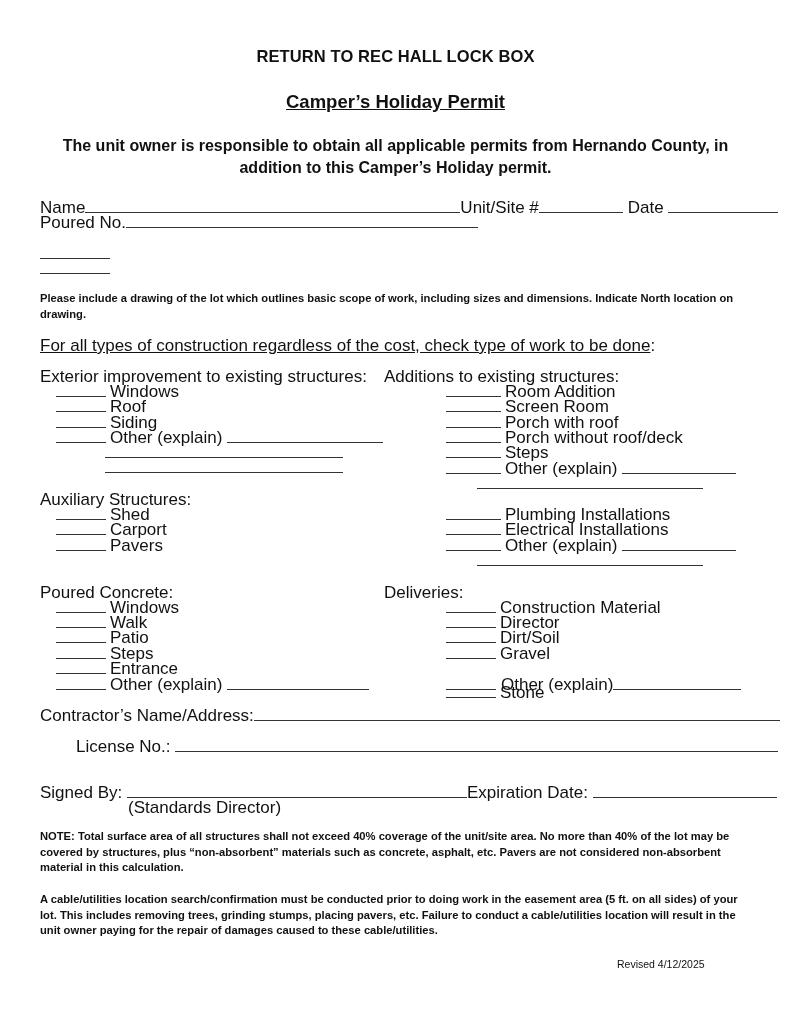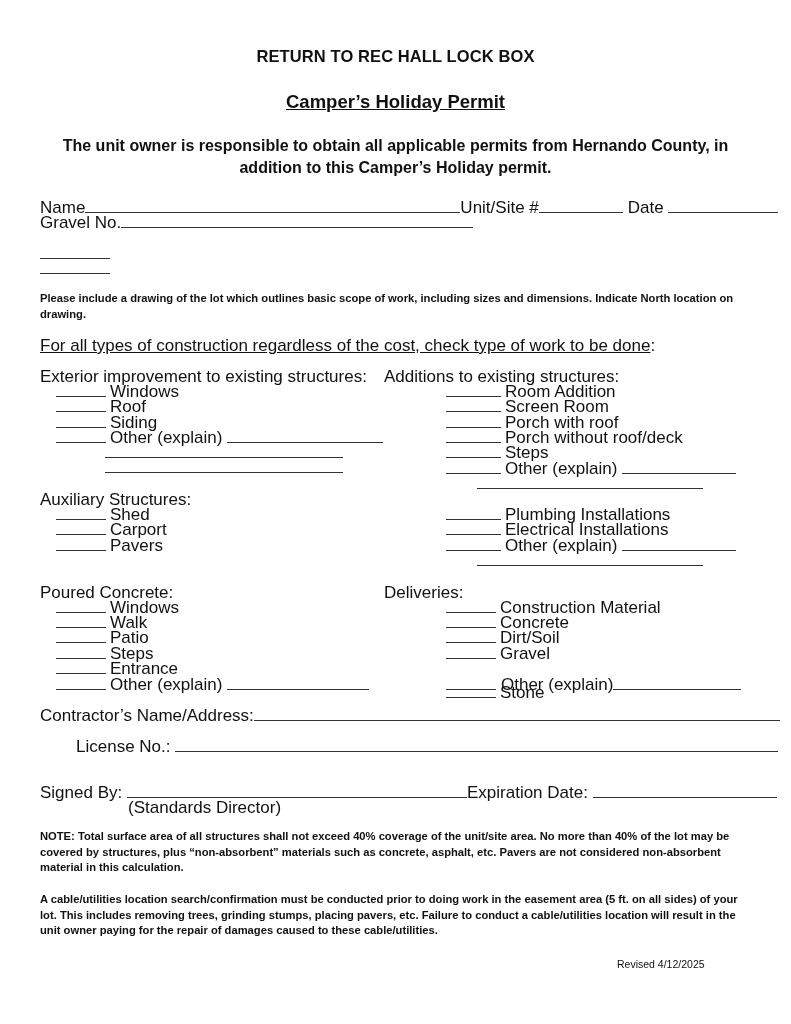--- a/index.html
+++ b/index.html
@@ -22,21 +22,21 @@
 <body>
 
 <div class="abs title1">RETURN TO REC HALL LOCK BOX</div>
 <div class="abs title2">Camper’s Holiday Permit</div>
 <div class="abs intro">The unit owner is responsible to obtain all applicable permits from Hernando County, in addition to this Camper’s Holiday permit.</div>
 
 <div class="abs sm" style="top:200px; left:40px;">
   <span>Name</span><span class="fillline" style="width:375px;"></span><span>Unit/Site #</span><span class="fillline" style="width:84px; margin-right:5px;"></span><span>Date</span>&nbsp;<span class="fillline" style="width:110px;"></span>
 </div>
 <div class="abs sm" style="top:215px; left:40px;">
-  <span>Gravel No.</span><span class="fillline" style="width:352px;"></span>
+  <span>Poured No.</span><span class="fillline" style="width:352px;"></span>
 </div>
 
 <div class="abs sm" style="top:246px; left:40px;">
   <span class="blank" style="width:70px;"></span>
 </div>
 <div class="abs sm" style="top:261px; left:40px;">
   <span class="blank" style="width:70px;"></span>
 </div>
 
 <div class="abs para" style="top:291px;">Please include a drawing of the lot which outlines basic scope of work, including sizes and dimensions.  Indicate North location on drawing.</div>
@@ -130,21 +130,21 @@
 </div>
 <div class="abs sm" style="top:677px; left:56px;">
   <span class="blank" style="width:50px;"></span><span>Other (explain)</span>&nbsp;<span class="fillline" style="width:142px;"></span>
 </div>
 
 <div class="abs sm" style="top:585px; left:384px;">Deliveries:</div>
 <div class="abs sm" style="top:600px; left:446px;">
   <span class="blank" style="width:50px;"></span><span>Construction Material</span>
 </div>
 <div class="abs sm" style="top:615px; left:446px;">
-  <span class="blank" style="width:50px;"></span><span>Concrete</span>
+  <span class="blank" style="width:50px;"></span><span>Director</span>
 </div>
 <div class="abs sm" style="top:630px; left:446px;">
   <span class="blank" style="width:50px;"></span><span>Dirt/Soil</span>
 </div>
 <div class="abs sm" style="top:646px; left:446px;">
   <span class="blank" style="width:50px;"></span><span>Gravel</span>
 </div>
 <div class="abs sm" style="top:685px; left:446px;">
   <span class="blank" style="width:50px;"></span><span>Stone</span>
 </div>

